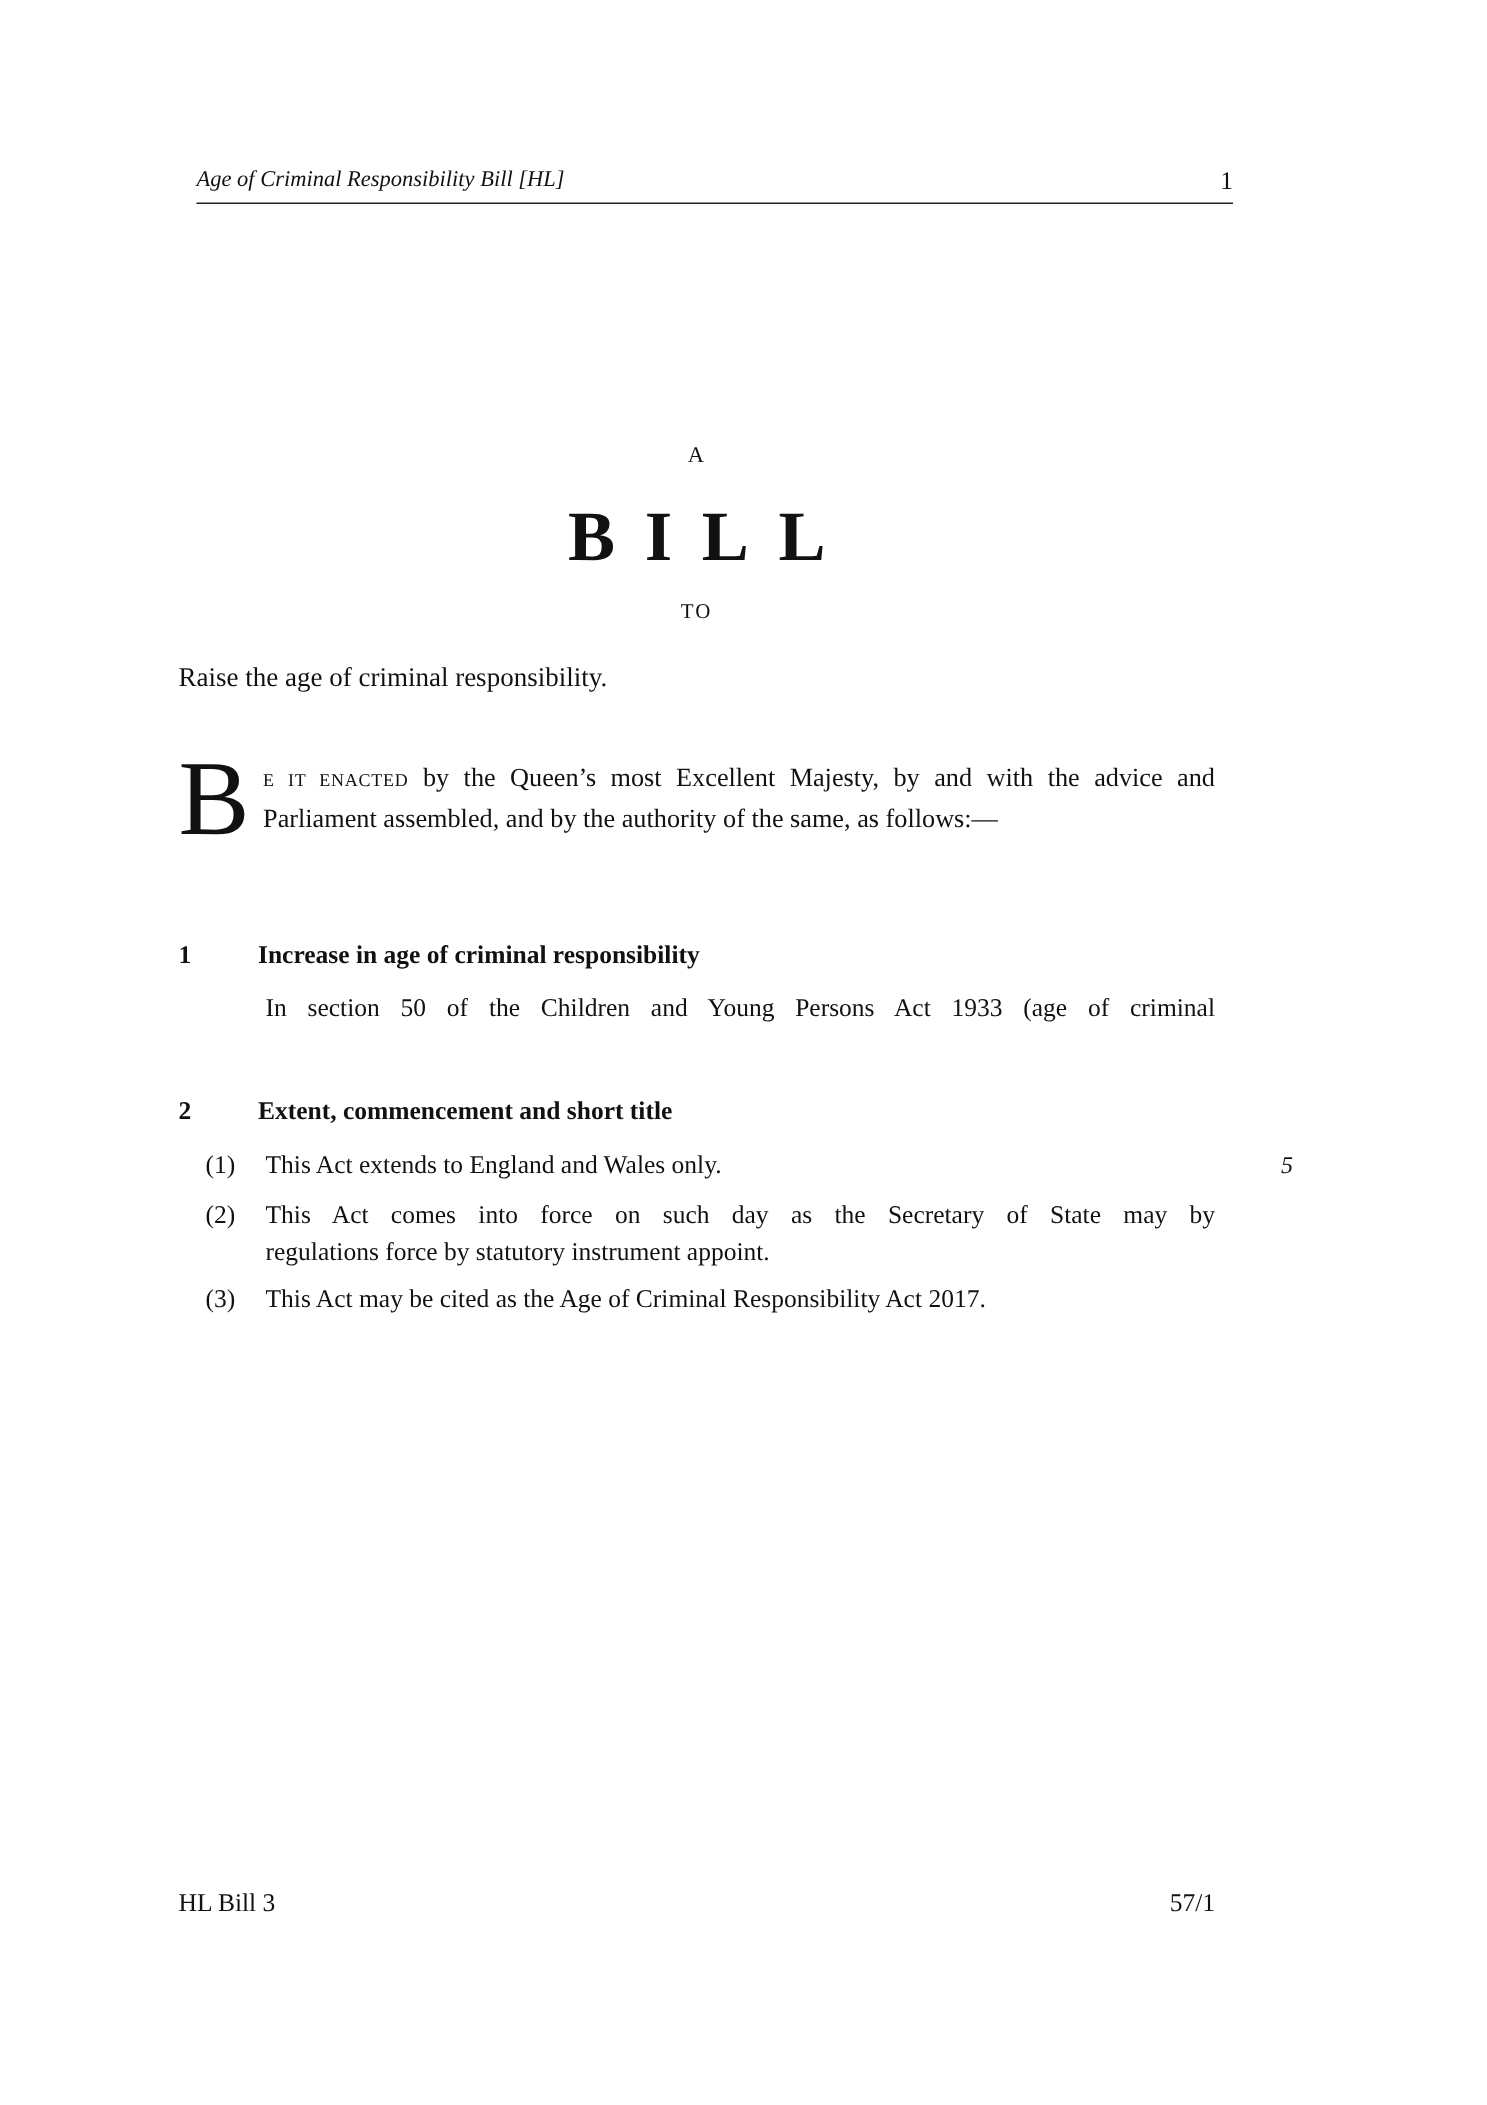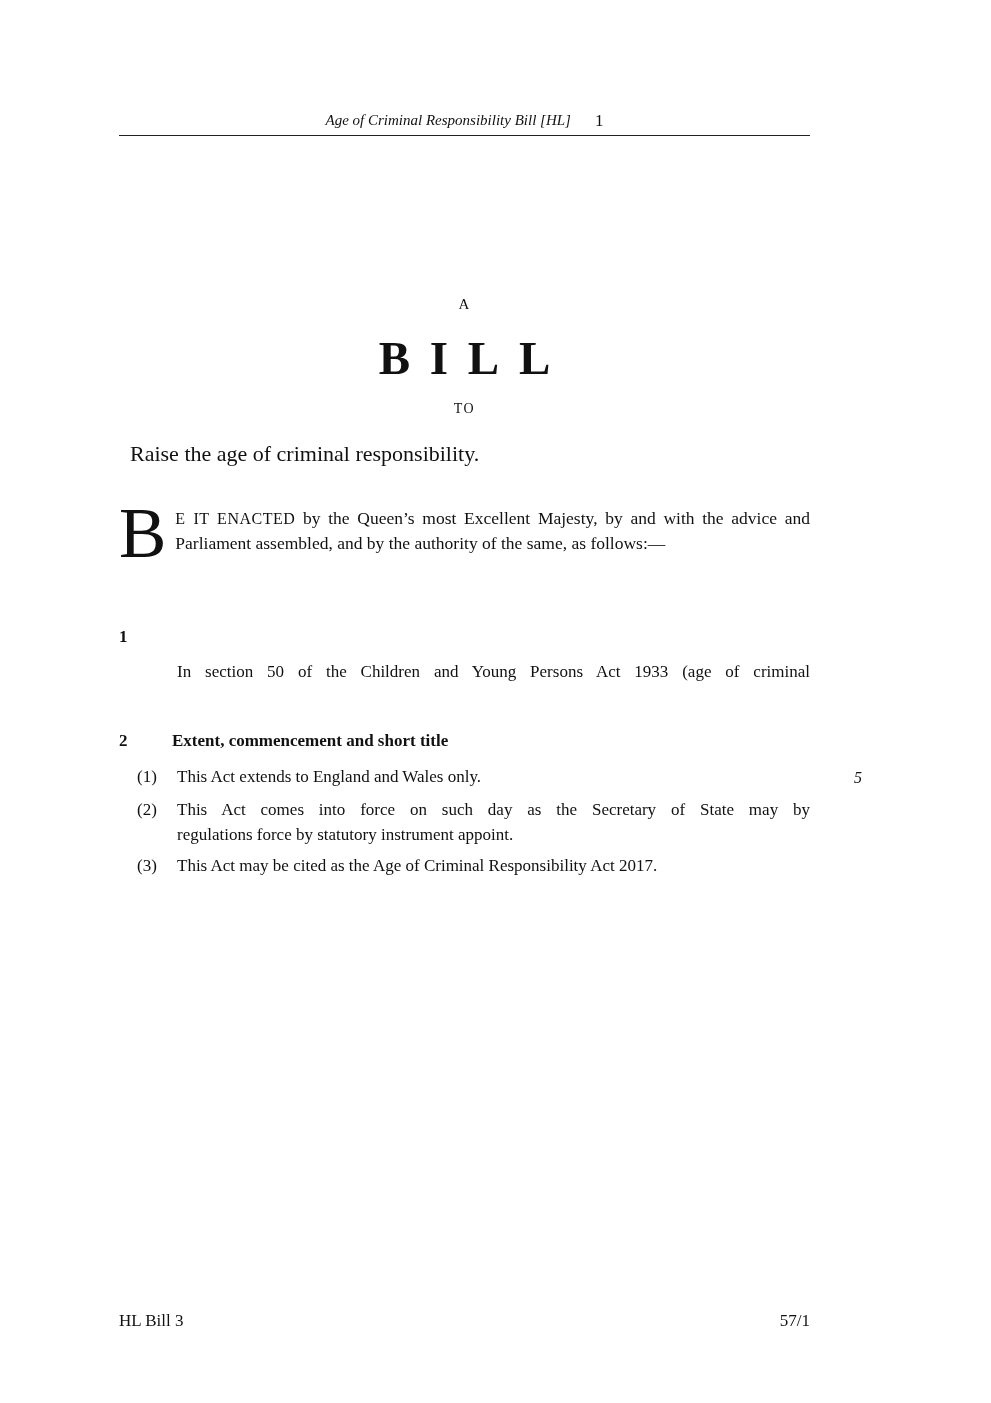--- a/index.html
+++ b/index.html
@@ -9,54 +9,54 @@
     width:991px; height:1403px;
     background:#ffffff;
     color:#111111;
     font-family:"Liberation Serif","DejaVu Serif",serif;
     overflow:hidden;
   }
   .content { position:absolute; left:119px; top:0; width:691px; }
 
   
   .running-header {
-    position:absolute; top:112px; left:0; width:100%;
-    display:flex; justify-content:center; align-items:flex-end;
+    position:absolute; top:112px; left:12px; width:100%;
+    display:flex; justify-content:space-between; align-items:flex-end;
     border-bottom:1.5px solid #222222;
     padding-bottom:6px;
     gap:24px;
   }
   .running-title { font-style:italic; font-size:15px; }
   .page-number { font-size:17px; line-height:1; }
 
   
   .article-a { position:absolute; top:296px; left:0; width:100%; text-align:center; font-size:15px; letter-spacing:1px; }
   .bill-word {
     position:absolute; top:331px; left:0; width:100%;
     text-align:center; font-size:47px; font-weight:bold;
     letter-spacing:0.42em; text-indent:0.42em;
   }
   .to-word { position:absolute; top:401px; left:0; width:100%; text-align:center; font-size:14px; letter-spacing:1.5px; }
 
   
-  .long-title { position:absolute; top:441px; left:11px; width:100%; font-size:22px; }
+  .long-title { position:absolute; top:441px; left:0; width:100%; font-size:18px; }
 
   
   .enacting {
     position:absolute; top:506px; left:0; width:100%;
     font-size:17.5px; line-height:25px;
   }
   .dropcap {
     float:left;
     font-size:71px; line-height:50px;
     margin:2px 9px 0 0;
   }
   .enact-line { text-align:justify; text-align-last:justify; }
   .enact-line.last { text-align:left; text-align-last:left; }
-  .smallcaps { font-size:16px; letter-spacing:0.5px; }
+  .smallcaps { font-size:12px; letter-spacing:0.5px; }
 
   
   .section-heading { position:absolute; left:0; display:flex; font-weight:bold; font-size:17px; width:100%; }
   .sec1 { top:627px; }
   .sec2 { top:731px; }
   .sec-num { width:53px; flex-shrink:0; }
 
   .sec-body {
     position:absolute; top:659px; left:58px; width:633px;
     font-size:17px; line-height:25px;
@@ -72,21 +72,21 @@
   .sub-num { margin-left:18px; width:40px; flex-shrink:0; }
   .sub-text { width:633px; }
 
   .line-number {
     position:absolute; left:735px; top:1px;
     font-style:italic; font-size:16px; width:40px;
   }
 
   
   .running-footer {
-    position:absolute; top:1311px; left:0; width:100%;
+    position:absolute; top:1259px; left:0; width:100%;
     display:flex; justify-content:space-between;
     font-size:17px;
   }
 </style>
 </head>
 <body>
 
 <div class="page">
   <div class="content">
 
@@ -102,20 +102,21 @@
     <div class="long-title">Raise the age of criminal responsibility.</div>
 
     <div class="enacting">
       <span class="dropcap">B</span>
       <div class="enact-line"><span class="smallcaps">E IT ENACTED</span><span> by the Queen’s most Excellent Majesty, by and with the advice and</span></div>
       <div class="enact-line last">Parliament assembled, and by the authority of the same, as follows:—</div>
     </div>
 
     <div class="section-heading sec1">
       <span class="sec-num">1</span>
+      <span class="sec-title">Increase in age of criminal responsibility</span>
     </div>
     <div class="sec-body">
       <div class="just-line">In section 50 of the Children and Young Persons Act 1933 (age of criminal</div>
     </div>
 
     <div class="section-heading sec2">
       <span class="sec-num">2</span>
       <span class="sec-title">Extent, commencement and short title</span>
     </div>
 

